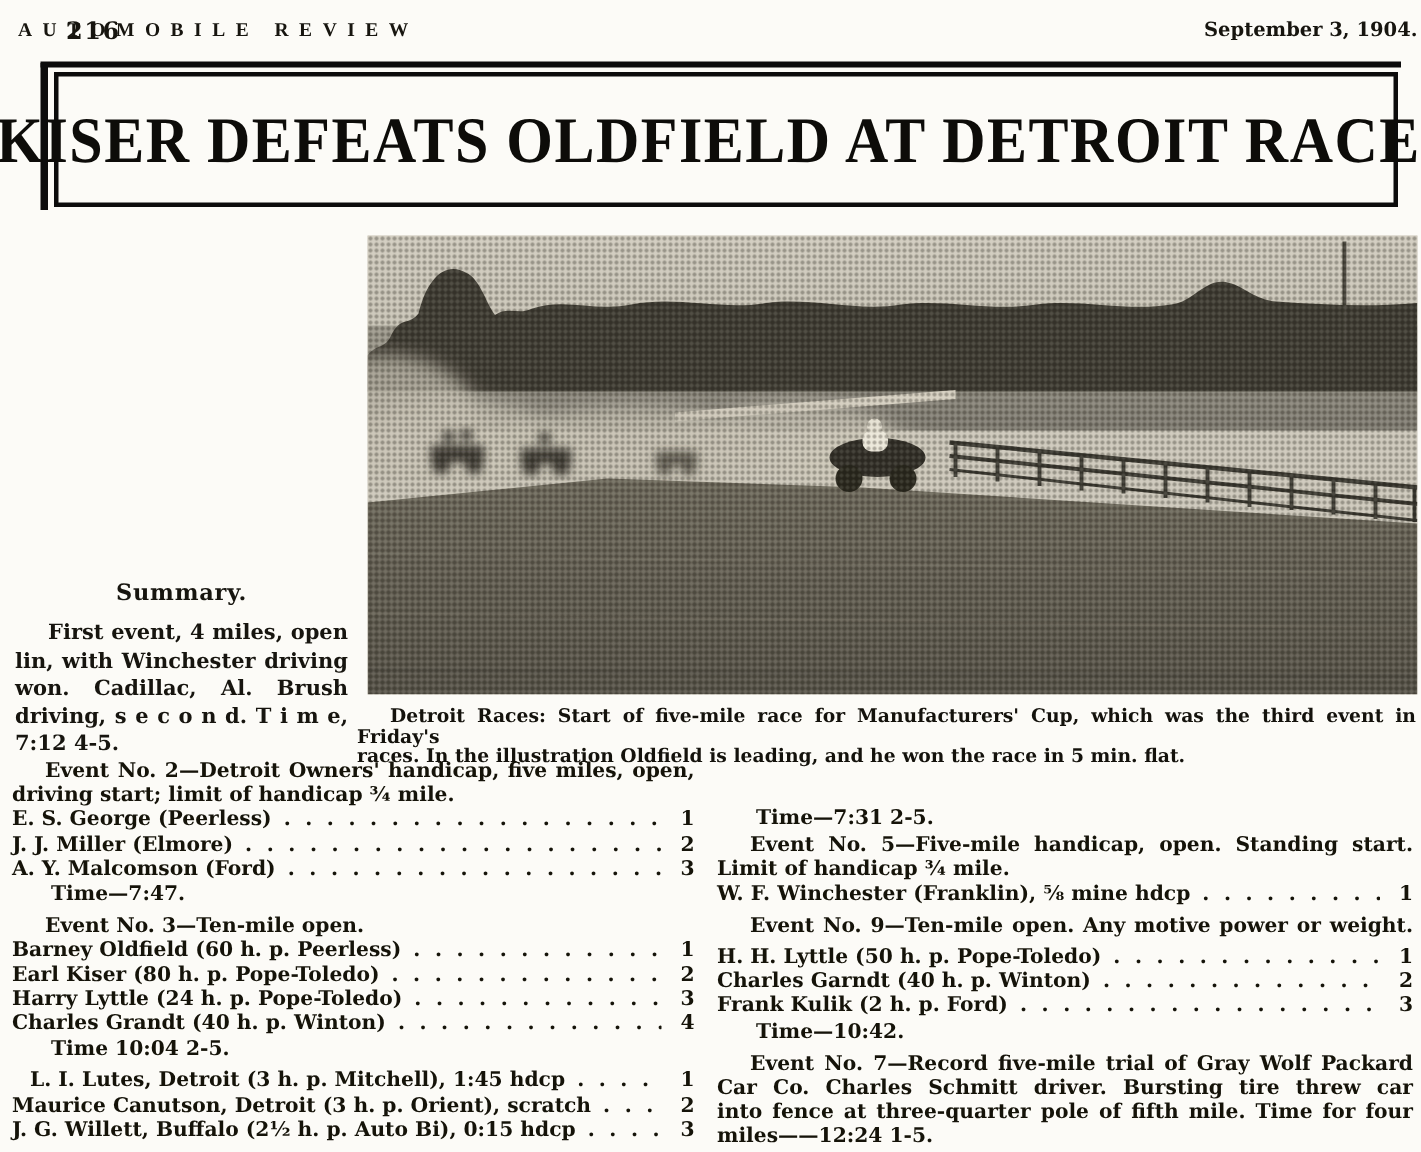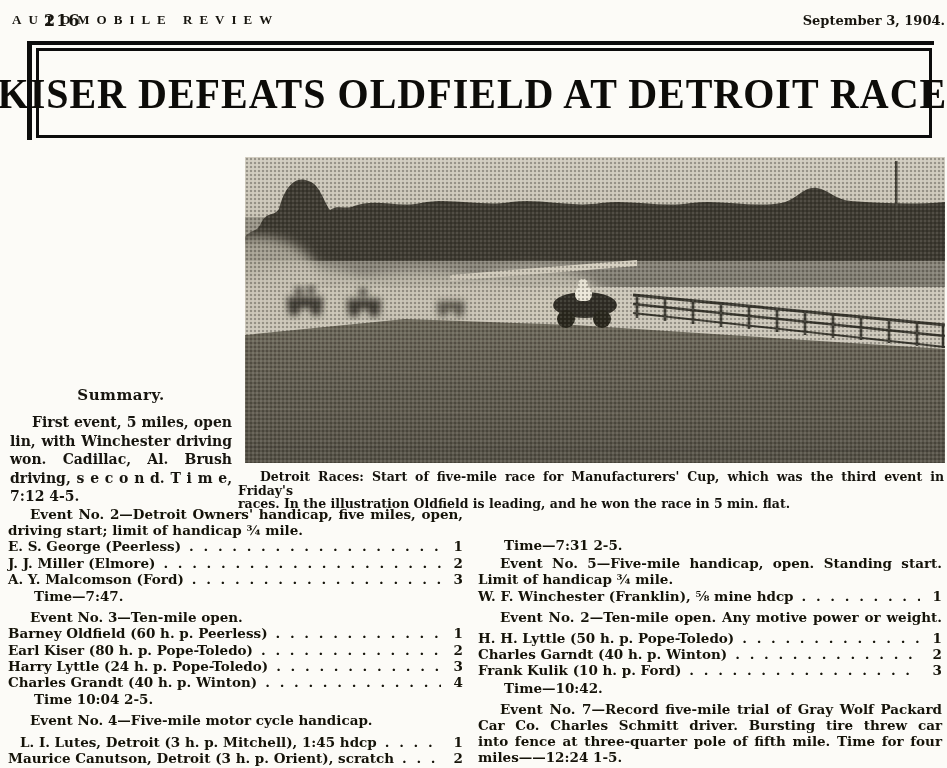--- a/index.html
+++ b/index.html
@@ -163,21 +163,21 @@
     <div class="halftone2"></div>
   </figure>
 
   <div class="caption">
     <div class="jl ind">Detroit Races:  Start of five-mile race for Manufacturers' Cup, which was the third event in Friday's</div>
     <div>races.  In the illustration Oldfield is leading, and he won the race in 5 min. flat.</div>
   </div>
 
   <section class="summary">
     <h2>Summary.</h2>
-    <div class="sline jl ind">First event, 5 miles, open</div>
+    <div class="sline jl ind">First event, 4 miles, open</div>
     <div class="sline jl">lin, with Winchester driving</div>
     <div class="sline jl">won.  Cadillac, Al. Brush</div>
     <div class="sline jl">driving, s e c o n d.   T i m e,</div>
     <div class="sline">7:12 4-5.</div>
   </section>
 
   <section class="col left">
     <div class="jl ind">Event No. 2—Detroit Owners' handicap, five miles, open,</div>
     <div>driving start; limit of handicap ¾ mile.</div>
     <div class="row">
@@ -213,21 +213,20 @@
       <span class="dots"></span>
       <span class="pl">3</span>
     </div>
     <div class="row">
       <span class="nm">Charles Grandt (40 h. p. Winton)</span>
       <span class="dots"></span>
       <span class="pl">4</span>
     </div>
     <div class="time ev-gap">Time 10:04 2-5.</div>
 
-    <div class="ev-gap ind">Event No. 4—Five-mile motor cycle handicap.</div>
     <div class="row ev-gap">
       <span class="nm ind-sm">L. I. Lutes, Detroit (3 h. p. Mitchell), 1:45 hdcp</span>
       <span class="dots"></span>
       <span class="pl">1</span>
     </div>
     <div class="row">
       <span class="nm">Maurice Canutson, Detroit (3 h. p. Orient), scratch</span>
       <span class="dots"></span>
       <span class="pl">2</span>
     </div>
@@ -241,33 +240,33 @@
   <section class="col right">
     <div class="time">Time—7:31 2-5.</div>
     <div class="jl ind">Event No. 5—Five-mile handicap, open.  Standing start.</div>
     <div>Limit of handicap ¾ mile.</div>
     <div class="row">
       <span class="nm">W. F. Winchester (Franklin), ⅝ mine hdcp</span>
       <span class="dots"></span>
       <span class="pl">1</span>
     </div>
 
-    <div class="ev-gap jl ind">Event No. 2—Ten-mile open.  Any motive power or weight.</div>
+    <div class="ev-gap jl ind">Event No. 9—Ten-mile open.  Any motive power or weight.</div>
     <div class="row ev-gap">
       <span class="nm">H. H. Lyttle (50 h. p. Pope-Toledo)</span>
       <span class="dots"></span>
       <span class="pl">1</span>
     </div>
     <div class="row">
       <span class="nm">Charles Garndt (40 h. p. Winton)</span>
       <span class="dots"></span>
       <span class="pl">2</span>
     </div>
     <div class="row">
-      <span class="nm">Frank Kulik (10 h. p. Ford)</span>
+      <span class="nm">Frank Kulik (2 h. p. Ford)</span>
       <span class="dots"></span>
       <span class="pl">3</span>
     </div>
     <div class="time">Time—10:42.</div>
 
     <div class="ev-gap jl ind">Event No. 7—Record five-mile trial of Gray Wolf Packard</div>
     <div class="jl">Car Co.  Charles Schmitt driver.  Bursting tire threw car</div>
     <div class="jl">into fence at three-quarter pole of fifth mile.  Time for four</div>
     <div>miles——12:24 1-5.</div>
 

